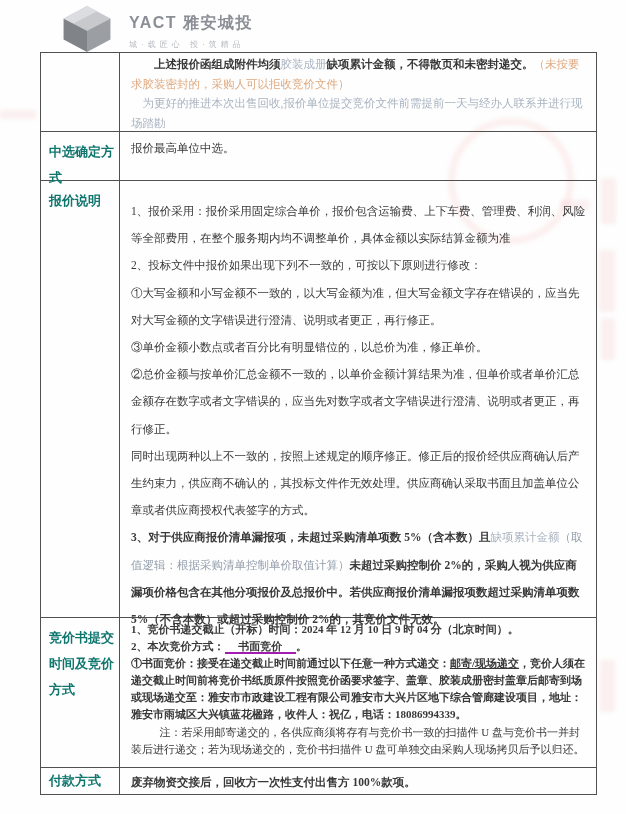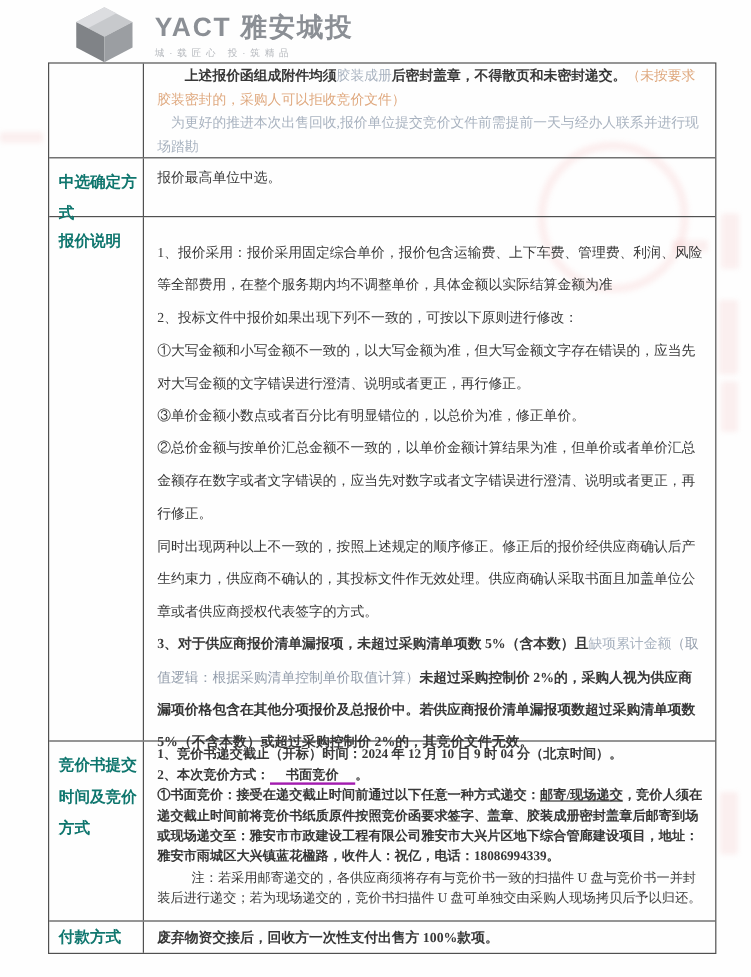--- a/index.html
+++ b/index.html
@@ -8,21 +8,21 @@
     background:#fefefe;
     font-family:"Liberation Serif","DejaVu Serif",serif;
     color:#383838;
   }
   
   .logo{position:absolute;top:5px;left:58px;display:flex;align-items:flex-start;gap:13px;}
   .cube{width:58px;height:48px;}
   .brandbox{display:flex;flex-direction:column;margin-top:7px;}
   .brand{
     font-family:"Liberation Sans","DejaVu Sans",sans-serif;
-    font-weight:bold;font-size:22px;color:#8b8f95;letter-spacing:1.5px;line-height:22px;
+    font-weight:bold;font-size:16px;color:#8b8f95;letter-spacing:1.5px;line-height:22px;
   }
   .slogan{
     font-family:"Liberation Sans","DejaVu Sans",sans-serif;
     font-size:8px;color:#b6b9be;letter-spacing:4px;margin-top:5px;
   }
   
   .doc-table{
     position:absolute;left:40px;top:52px;width:557px;
     border:1px solid #505050;box-sizing:border-box;background:transparent;
   }
@@ -99,21 +99,21 @@
 <div class="smudge sm3"></div>
 <div class="smudge sm4"></div>
 <div class="smudge sm5"></div>
 <div class="smudge sm6"></div>
 
 <div class="doc-table">
 
   <div class="trow h-notice">
     <div class="cell-label"></div>
     <div class="cell-content notice-body">
-      <p class="ind2"><span class="bold">上述报价函组成附件均须</span><span class="faded">胶装成册</span><span class="bold">后密封盖章，不得散页和未密封递交。</span><span class="orange">（未按要求胶装密封的，采购人可以拒收竞价文件）</span></p>
+      <p class="ind2"><span class="bold">上述报价函组成附件均须</span><span class="faded">胶装成册</span><span class="bold">缺项累计金额，不得散页和未密封递交。</span><span class="orange">（未按要求胶装密封的，采购人可以拒收竞价文件）</span></p>
       <p class="ind1 faded">为更好的推进本次出售回收,报价单位提交竞价文件前需提前一天与经办人联系并进行现场踏勘</p>
     </div>
   </div>
 
   <div class="trow h-selection">
     <div class="cell-label">中选确定方式</div>
     <div class="cell-content selection-text">报价最高单位中选。</div>
   </div>
 
   <div class="trow h-quote">

